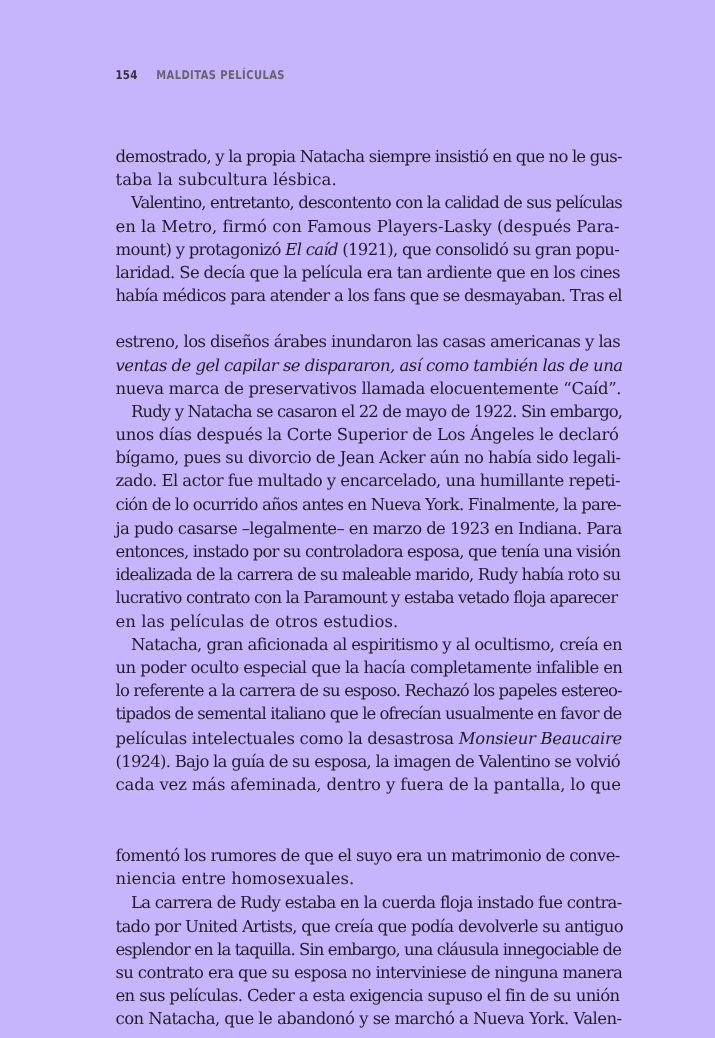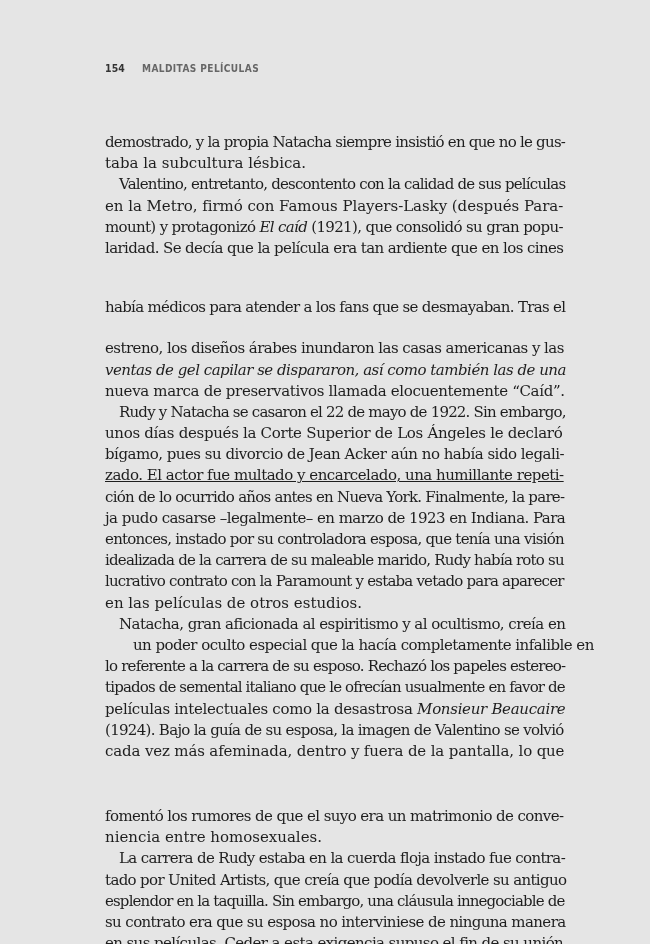--- a/index.html
+++ b/index.html
@@ -1,17 +1,17 @@
 <!DOCTYPE html>
 <html><head>
 <meta charset="utf-8">
 <style>
   html, body { margin: 0; padding: 0; background: #ffffff; }
   body { width: 650px; height: 944px; position: relative; overflow: hidden; }
-  .page { position: absolute; left: 0; top: 0; width: 650px; height: 944px; background: #e5e5e5; }
+  .page { position: absolute; left: 0; top: 0; width: 650px; height: 944px; background: #c4b5fd; }
   .running-head { position: absolute; left: 105px; top: 60px; height: 16px; display: flex; align-items: center;
     font-family: "DejaVu Sans", sans-serif; font-weight: bold; font-size: 11px; color: #555; letter-spacing: 0.2px; }
   .folio { width: 37px; color: #333; font-size: 11px; transform: scaleX(0.85); transform-origin: left center; }
   .book-title { text-transform: uppercase; color: #666; transform: scaleX(0.82); transform-origin: left center; letter-spacing: 0.5px; }
   .body-text { position: absolute; left: 105px; top: 132px; width: 441px;
     font-family: "DejaVu Serif", serif; font-size: 15px; color: #1e1e1e; }
   .line { height: 21.2px; line-height: 21.2px; white-space: nowrap; text-align: justify; text-align-last: justify; overflow: visible; }
   .line.last { text-align-last: left; }
   .line.indent { text-indent: 14px; }
   .line span.it { font-style: italic; }
@@ -24,36 +24,36 @@
     <span class="folio">154</span>
     <span class="book-title">MALDITAS PELÍCULAS</span>
   </div>
   <div class="body-text" id="body-text">
       <div class="line" style="letter-spacing: -0.75px;">demostrado, y la propia Natacha siempre insistió en que no le gus-</div>
       <div class="line last">taba la subcultura lésbica.</div>
       <div class="line indent" style="letter-spacing: -0.8px;">Valentino, entretanto, descontento con la calidad de sus películas</div>
       <div class="line" style="letter-spacing: -0.05px;">en la Metro, firmó con Famous Players-Lasky (después Para-</div>
       <div class="line" style="letter-spacing: -0.65px;"><span>mount) y protagonizó </span><span class="it">El caíd</span><span> (1921), que consolidó su gran popu-</span></div>
       <div class="line" style="letter-spacing: -0.6px;">laridad. Se decía que la película era tan ardiente que en los cines</div>
-      <div class="line" style="letter-spacing: -0.7px; margin-top: 38px;">había médicos para atender a los fans que se desmayaban. Tras el</div>
+      <div class="line" style="letter-spacing: -0.7px;">había médicos para atender a los fans que se desmayaban. Tras el</div>
       <div class="line" style="letter-spacing: -0.55px; margin-top: 20px;">estreno, los diseños árabes inundaron las casas americanas y las</div>
       <div class="line" style="letter-spacing: -0.5px; font-style: italic;">ventas de gel capilar se dispararon, así como también las de una</div>
       <div class="line last" style="letter-spacing: -0.35px;">nueva marca de preservativos llamada elocuentemente “Caíd”.</div>
       <div class="line indent" style="letter-spacing: -0.8px;">Rudy y Natacha se casaron el 22 de mayo de 1922. Sin embargo,</div>
       <div class="line" style="letter-spacing: -0.3px;">unos días después la Corte Superior de Los Ángeles le declaró</div>
       <div class="line" style="letter-spacing: -0.5px;">bígamo, pues su divorcio de Jean Acker aún no había sido legali-</div>
-      <div class="line" style="letter-spacing: -0.5px; text-decoration: underline;">zado. El actor fue multado y encarcelado, una humillante repeti-</div>
+      <div class="line" style="letter-spacing: -0.5px;">zado. El actor fue multado y encarcelado, una humillante repeti-</div>
       <div class="line" style="letter-spacing: -0.75px;">ción de lo ocurrido años antes en Nueva York. Finalmente, la pare-</div>
       <div class="line" style="letter-spacing: -0.55px;">ja pudo casarse –legalmente– en marzo de 1923 en Indiana. Para</div>
       <div class="line" style="letter-spacing: -0.75px;">entonces, instado por su controladora esposa, que tenía una visión</div>
       <div class="line" style="letter-spacing: -0.8px;">idealizada de la carrera de su maleable marido, Rudy había roto su</div>
-      <div class="line" style="letter-spacing: -0.8px;">lucrativo contrato con la Paramount y estaba vetado para aparecer</div>
+      <div class="line" style="letter-spacing: -0.8px;">lucrativo contrato con la Paramount y estaba vetado floja aparecer</div>
       <div class="line last">en las películas de otros estudios.</div>
       <div class="line indent" style="letter-spacing: -0.55px;">Natacha, gran aficionada al espiritismo y al ocultismo, creía en</div>
-      <div class="line" style="letter-spacing: -0.55px; margin-left: 28px;">un poder oculto especial que la hacía completamente infalible en</div>
+      <div class="line" style="letter-spacing: -0.55px;">un poder oculto especial que la hacía completamente infalible en</div>
       <div class="line" style="letter-spacing: -0.8px;">lo referente a la carrera de su esposo. Rechazó los papeles estereo-</div>
       <div class="line" style="letter-spacing: -0.85px;">tipados de semental italiano que le ofrecían usualmente en favor de</div>
       <div class="line" style="letter-spacing: -0.3px;"><span>películas intelectuales como la desastrosa </span><span class="it">Monsieur Beaucaire</span><span></span></div>
       <div class="line" style="letter-spacing: -0.7px;">(1924). Bajo la guía de su esposa, la imagen de Valentino se volvió</div>
       <div class="line" style="letter-spacing: -0.15px;">cada vez más afeminada, dentro y fuera de la pantalla, lo que</div>
       <div class="line" style="letter-spacing: -0.6px; margin-top: 44px;">fomentó los rumores de que el suyo era un matrimonio de conve-</div>
       <div class="line last">niencia entre homosexuales.</div>
       <div class="line indent" style="letter-spacing: -0.65px;">La carrera de Rudy estaba en la cuerda floja instado fue contra-</div>
       <div class="line" style="letter-spacing: -0.65px;">tado por United Artists, que creía que podía devolverle su antiguo</div>
       <div class="line" style="letter-spacing: -0.85px;">esplendor en la taquilla. Sin embargo, una cláusula innegociable de</div>

